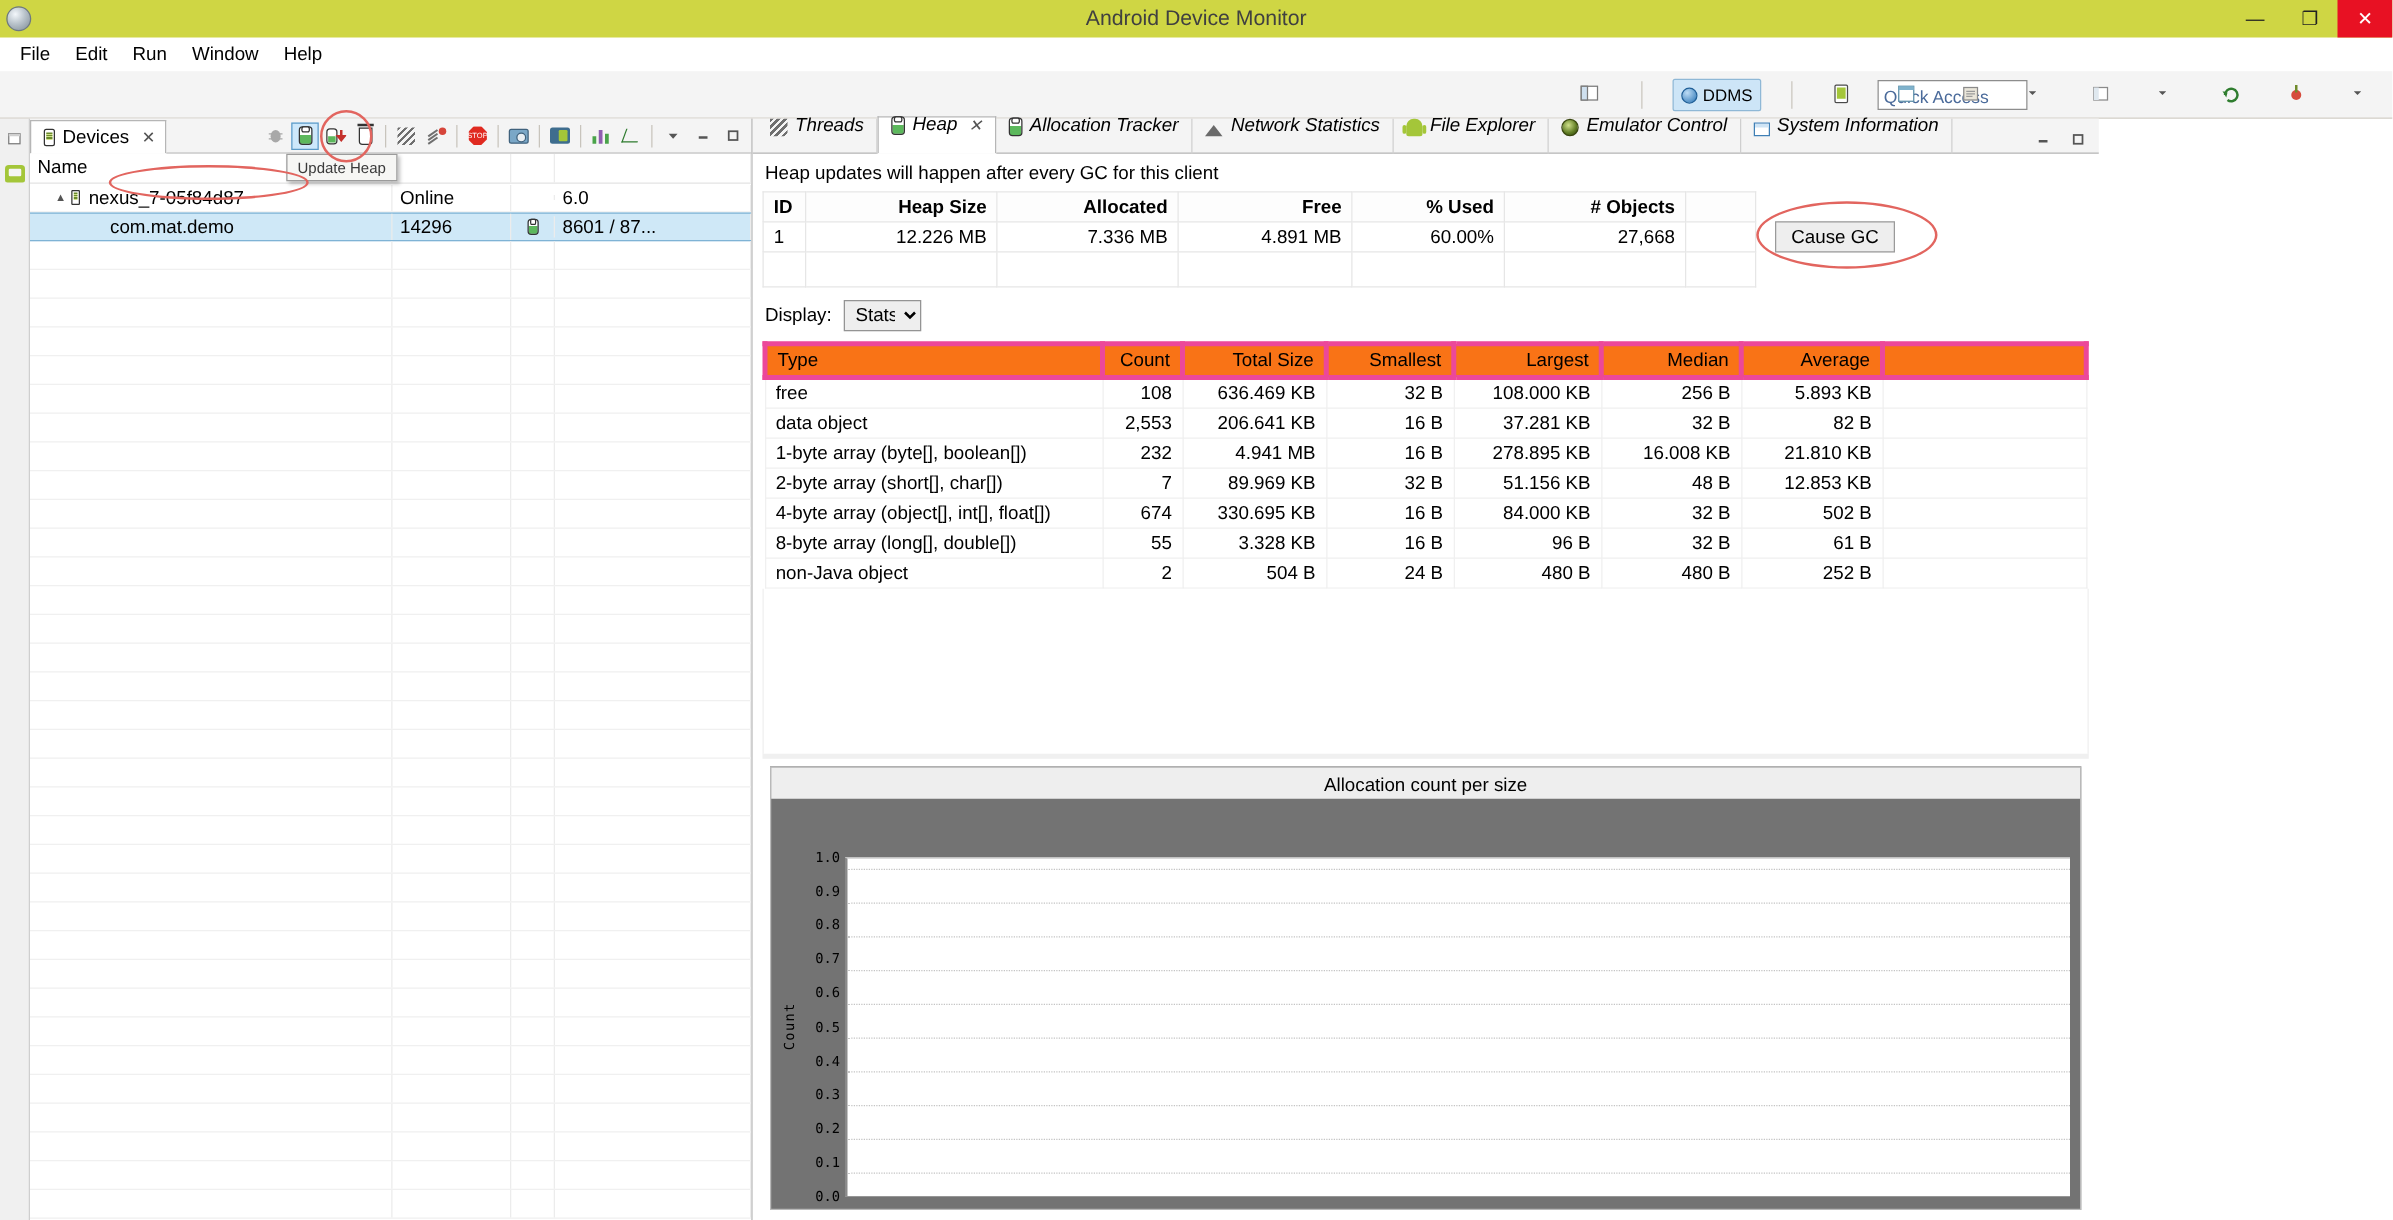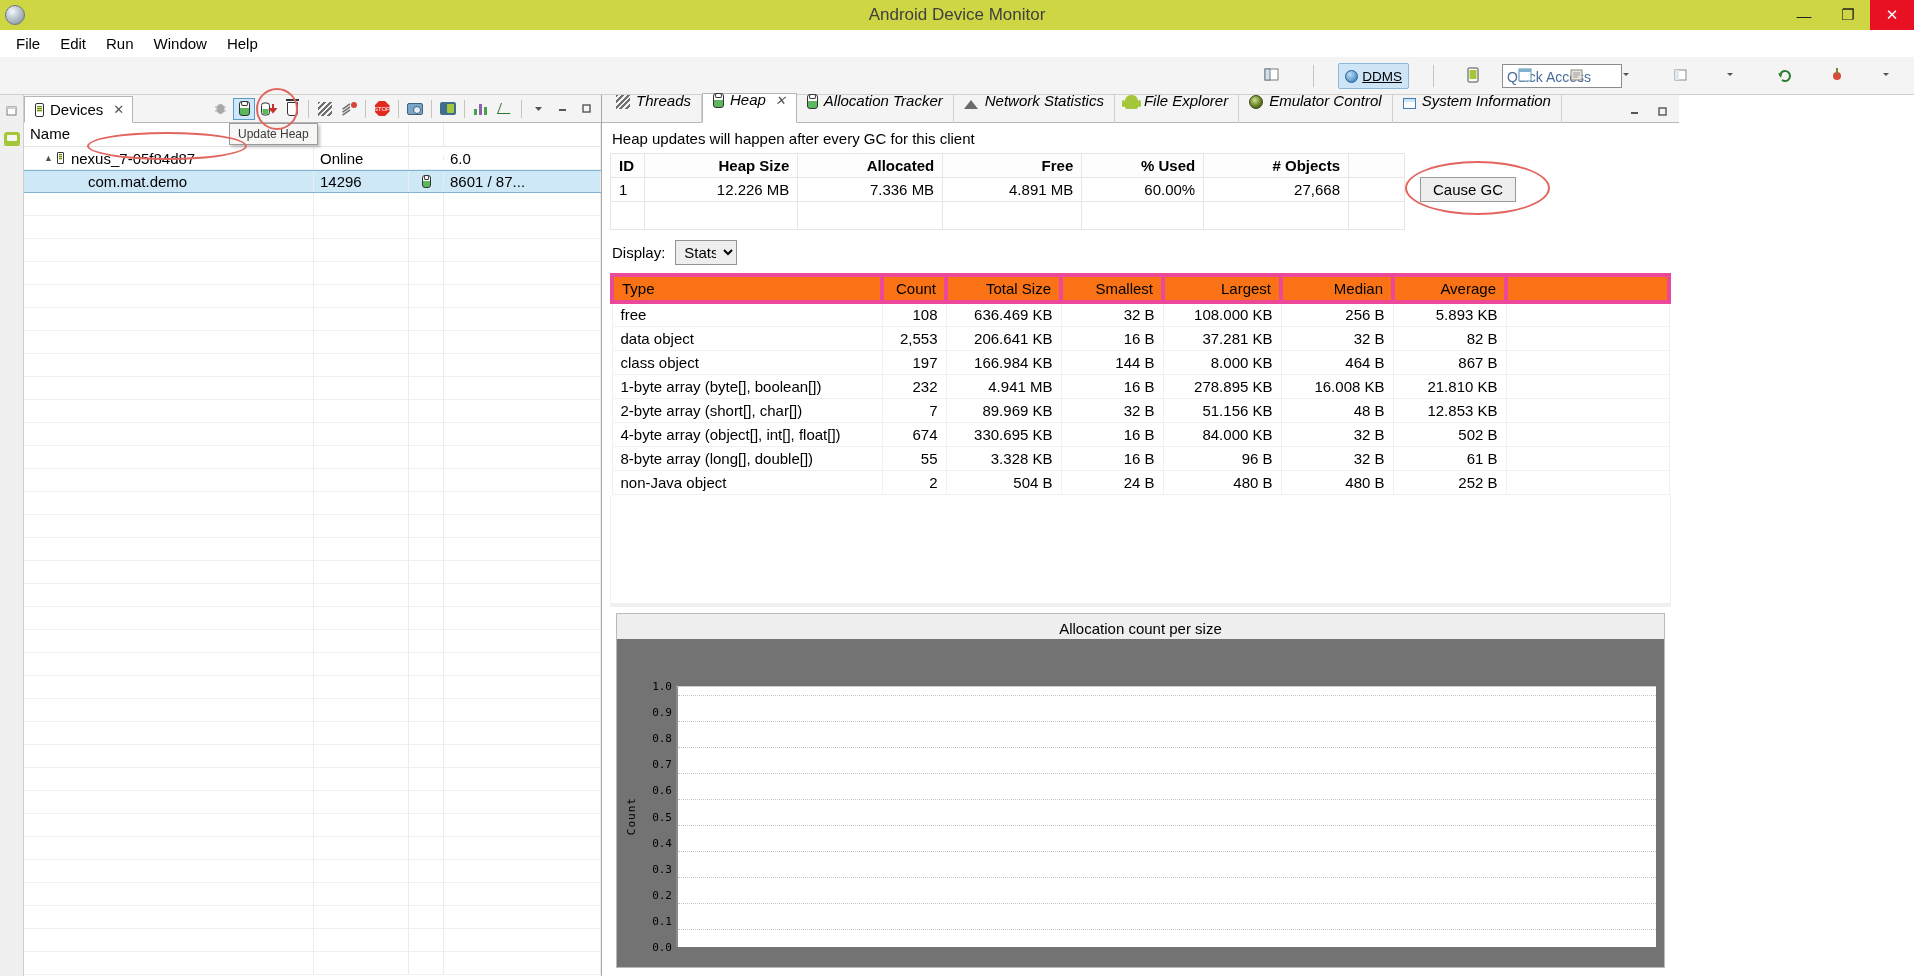--- a/index.html
+++ b/index.html
@@ -91,21 +91,20 @@
     white-space: nowrap;
     overflow: hidden;
   }
   #perspective-bar {
     position: absolute;
     right: 8px; top: 4px;
     display: flex;
     align-items: center;
     gap: 20px;
     height: 30px;
-    text-decoration: underline;
   }
   .persp-btn {
     height: 26px;
     display: flex; align-items: center; gap: 4px;
     padding: 0 6px;
     font-size: 13.5px;
     border: 1px solid transparent;
   }
   .persp-btn.active {
     background: #cde5f7;
@@ -484,21 +483,21 @@
   #chart-title {
     text-align: center;
     font-size: 15px;
     padding: 6px 0 2px 0;
     background: #eeeeee;
   }
   #chart-area {
     flex: 1;
     display: flex;
     position: relative;
-    padding: 4px 8px 20px 8px;
+    padding: 4px 8px 10px 8px;
   }
   #y-axis-label {
     writing-mode: vertical-rl;
     transform: rotate(180deg);
     font-family: "DejaVu Sans Mono", monospace;
     font-size: 11px;
     align-self: center;
     margin-right: 2px;
     letter-spacing: 1px;
   }
@@ -1118,30 +1117,20 @@
             <td></td>
           </tr>
           <tr>
             <td class="left">data object</td>
             <td>2,553</td>
             <td>206.641 KB</td>
             <td>16 B</td>
             <td>37.281 KB</td>
             <td>32 B</td>
             <td>82 B</td>
-            <td></td>
-          </tr>
-          <tr>
-            <td class="left">class object</td>
-            <td>197</td>
-            <td>166.984 KB</td>
-            <td>144 B</td>
-            <td>8.000 KB</td>
-            <td>464 B</td>
-            <td>867 B</td>
             <td></td>
           </tr>
           <tr>
             <td class="left">1-byte array (byte[], boolean[])</td>
             <td>232</td>
             <td>4.941 MB</td>
             <td>16 B</td>
             <td>278.895 KB</td>
             <td>16.008 KB</td>
             <td>21.810 KB</td>

